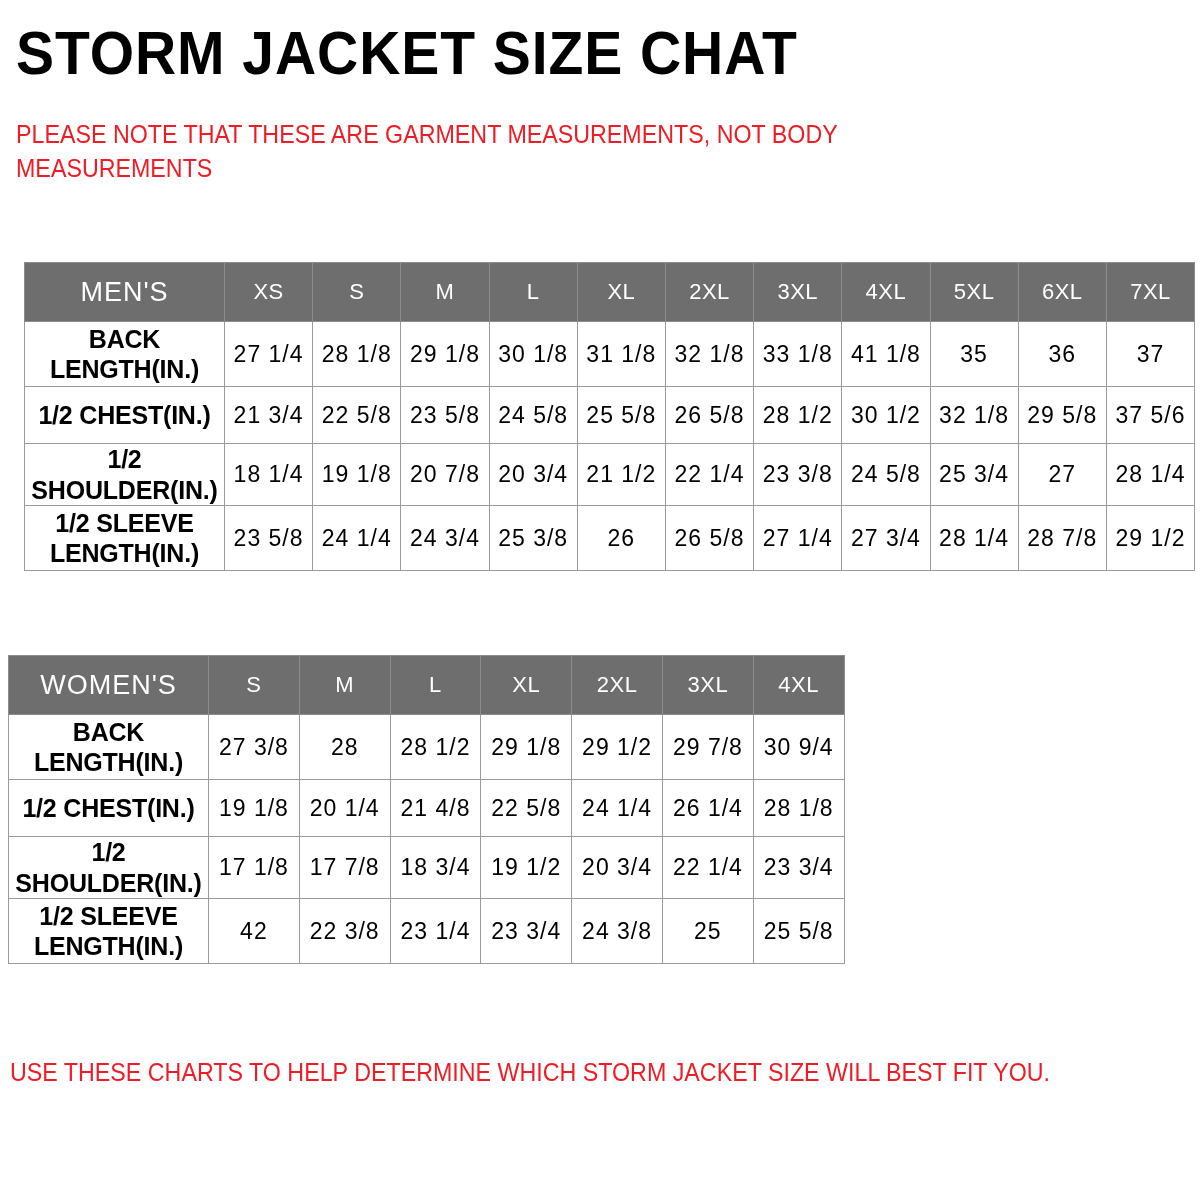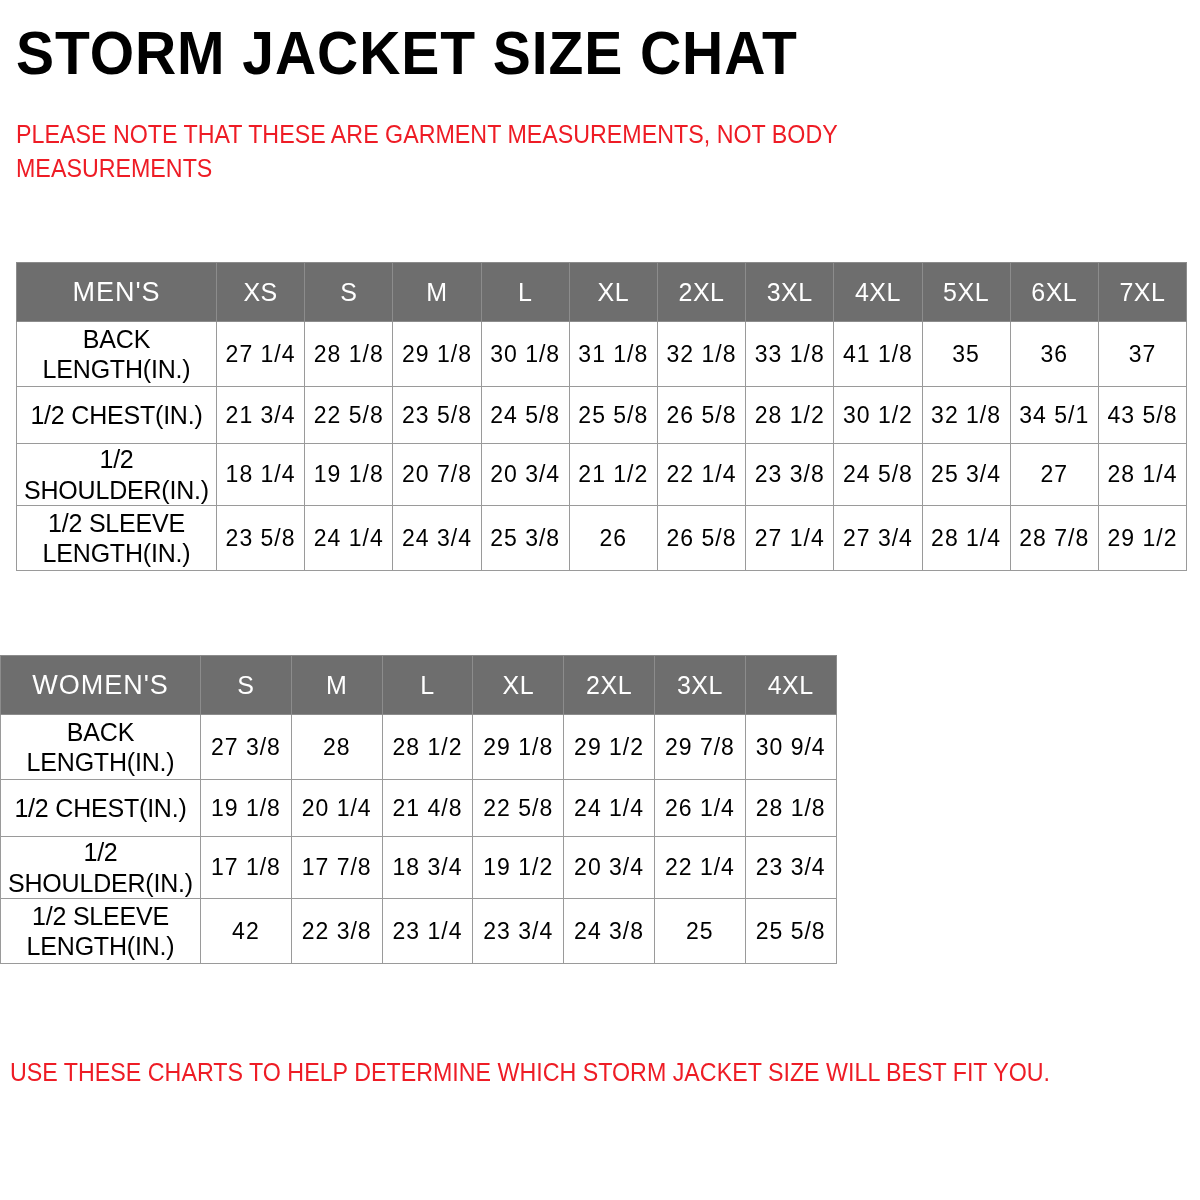--- a/index.html
+++ b/index.html
@@ -63,54 +63,55 @@
     transform-origin: left top;
     white-space: nowrap;
   }
 
   
   .chart-table {
     position: absolute;
     border-collapse: collapse;
     table-layout: fixed;
     background: #fef9c3;
+    margin-left: 8px;
   }
   #mens-table { left: 16px; top: 262px; width: 1170px; }
   #womens-table { left: 0; top: 655px; width: 836px; }
 
   .chart-table th,
   .chart-table td {
     border: 1px solid #9a9a9a;
     text-align: center;
     vertical-align: middle;
     padding: 0;
   }
   .chart-table thead th {
     background: #6e6e6e;
     color: #ffffff;
-    font-size: 25px;
+    font-size: 22px;
     font-weight: normal;
     height: 58px;
     border-color: #8c8c8c;
     letter-spacing: 0.5px;
   }
   .chart-table thead th.corner {
     font-size: 27px;
     letter-spacing: 1px;
   }
   .chart-table tbody td {
     background: #ffffff;
     color: #000000;
     font-size: 23px;
     font-weight: normal;
     height: 56px;
     line-height: 1.22;
   }
   .chart-table tbody td.rowhead {
-    font-weight: normal;
+    font-weight: bold;
     font-size: 25px;
     letter-spacing: -0.2px;
     transform: none;
     padding: 0 2px;
   }
   .chart-table tbody tr.tall td { height: 64px; }
   .val { white-space: nowrap; letter-spacing: 1px; }
 
   
   #mens-table col.c0 { width: 200px; }
@@ -178,22 +179,22 @@
         <td class="rowhead">1/2 CHEST(IN.)</td>
         <td class="val">21 3/4</td>
         <td class="val">22 5/8</td>
         <td class="val">23 5/8</td>
         <td class="val">24 5/8</td>
         <td class="val">25 5/8</td>
         <td class="val">26 5/8</td>
         <td class="val">28 1/2</td>
         <td class="val">30 1/2</td>
         <td class="val">32 1/8</td>
-        <td class="val">34 5/1</td>
-        <td class="val">43 5/8</td>
+        <td class="val">29 5/8</td>
+        <td class="val">37 5/6</td>
       </tr>
       <tr>
         <td class="rowhead">1/2 SHOULDER(IN.)</td>
         <td class="val">18 1/4</td>
         <td class="val">19 1/8</td>
         <td class="val">20 7/8</td>
         <td class="val">20 3/4</td>
         <td class="val">21 1/2</td>
         <td class="val">22 1/4</td>
         <td class="val">23 3/8</td>

